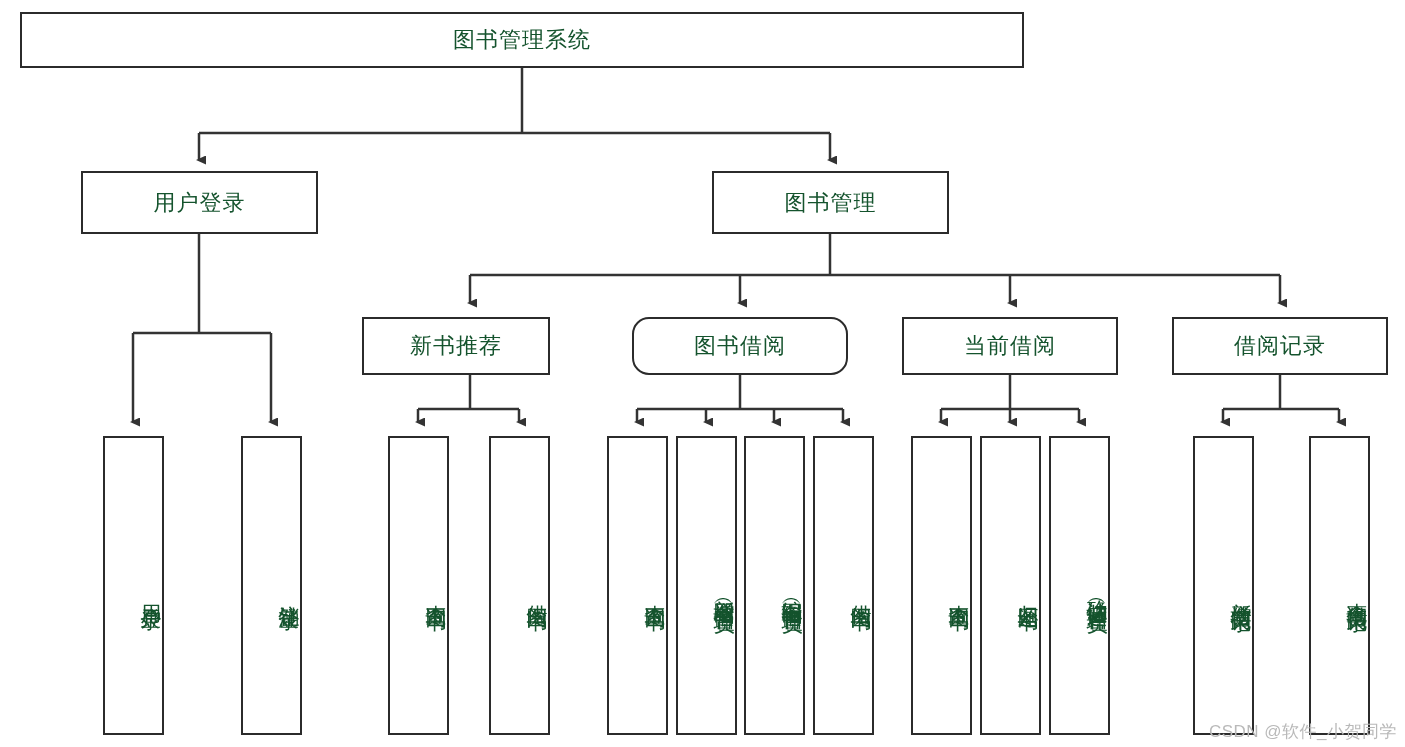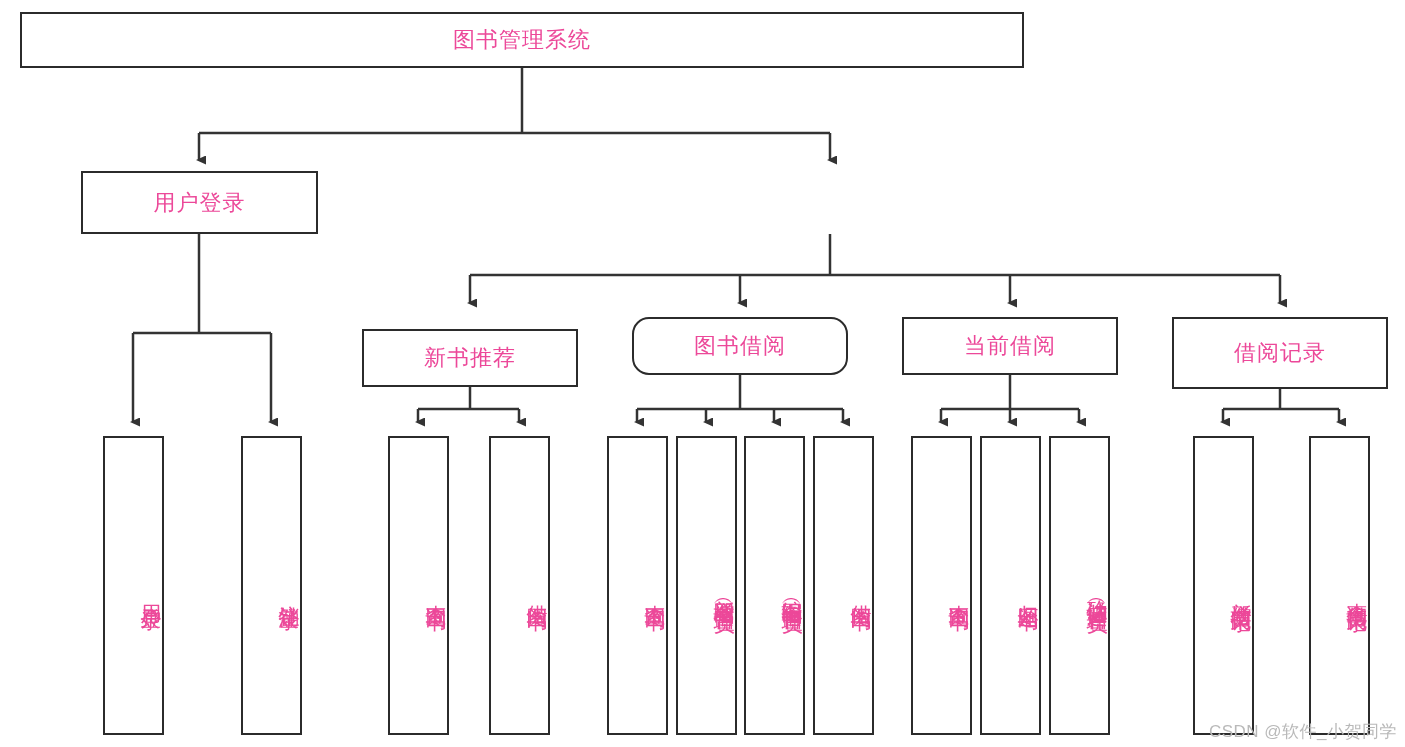--- a/index.html
+++ b/index.html
@@ -24,21 +24,21 @@
     pointer-events: none;
   }
   .node {
     position: absolute;
     box-sizing: border-box;
     background: #ffffff;
     border: 2px solid #2b2b2b;
     display: flex;
     align-items: center;
     justify-content: center;
-    color: #ec4899;
+    color: #14532d;
   }
   .node.horiz {
     font-size: 22px;
     letter-spacing: 1px;
   }
   .node.vert {
     writing-mode: vertical-rl;
     text-orientation: upright;
     font-size: 21px;
     letter-spacing: 2px;
@@ -116,31 +116,34 @@
     </g>
   </svg>
 
   <div class="node horiz" style="left:20px; top:12px; width:1004px; height:56px;">
     <span class="label">图书管理系统</span>
   </div>
 
   <div class="node horiz" style="left:81px; top:171px; width:237px; height:63px;">
     <span class="label">用户登录</span>
   </div>
+  <div class="node horiz" style="left:712px; top:171px; width:237px; height:63px;">
+    <span class="label">图书管理</span>
+  </div>
 
-  <div class="node horiz" style="left:362px; top:329px; width:216px; height:58px;">
+  <div class="node horiz" style="left:362px; top:317px; width:188px; height:58px;">
     <span class="label">新书推荐</span>
   </div>
   <div class="node horiz" style="left:632px; top:317px; width:216px; height:58px;border-radius:17px;">
     <span class="label">图书借阅</span>
   </div>
   <div class="node horiz" style="left:902px; top:317px; width:216px; height:58px;text-align:right;">
     <span class="label">当前借阅</span>
   </div>
-  <div class="node horiz" style="left:1172px; top:317px; width:216px; height:72px;">
+  <div class="node horiz" style="left:1172px; top:317px; width:216px; height:58px;">
     <span class="label">借阅记录</span>
   </div>
 
   <div class="node vert" style="left:103px; top:436px; width:61px; height:299px;">
     <span class="label">用户登录</span>
   </div>
   <div class="node vert" style="left:241px; top:436px; width:61px; height:299px;">
     <span class="label">注销登录</span>
   </div>
 

